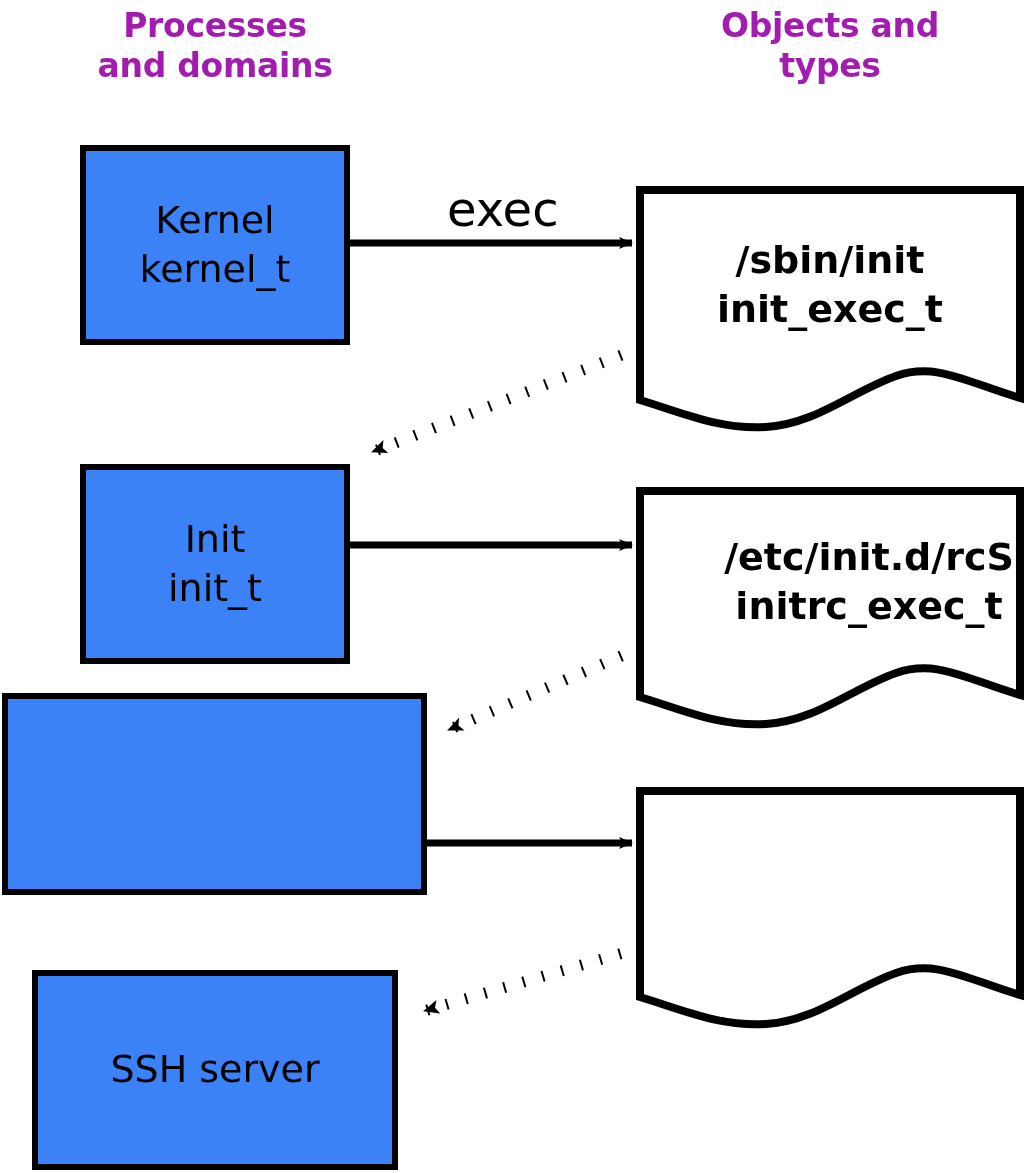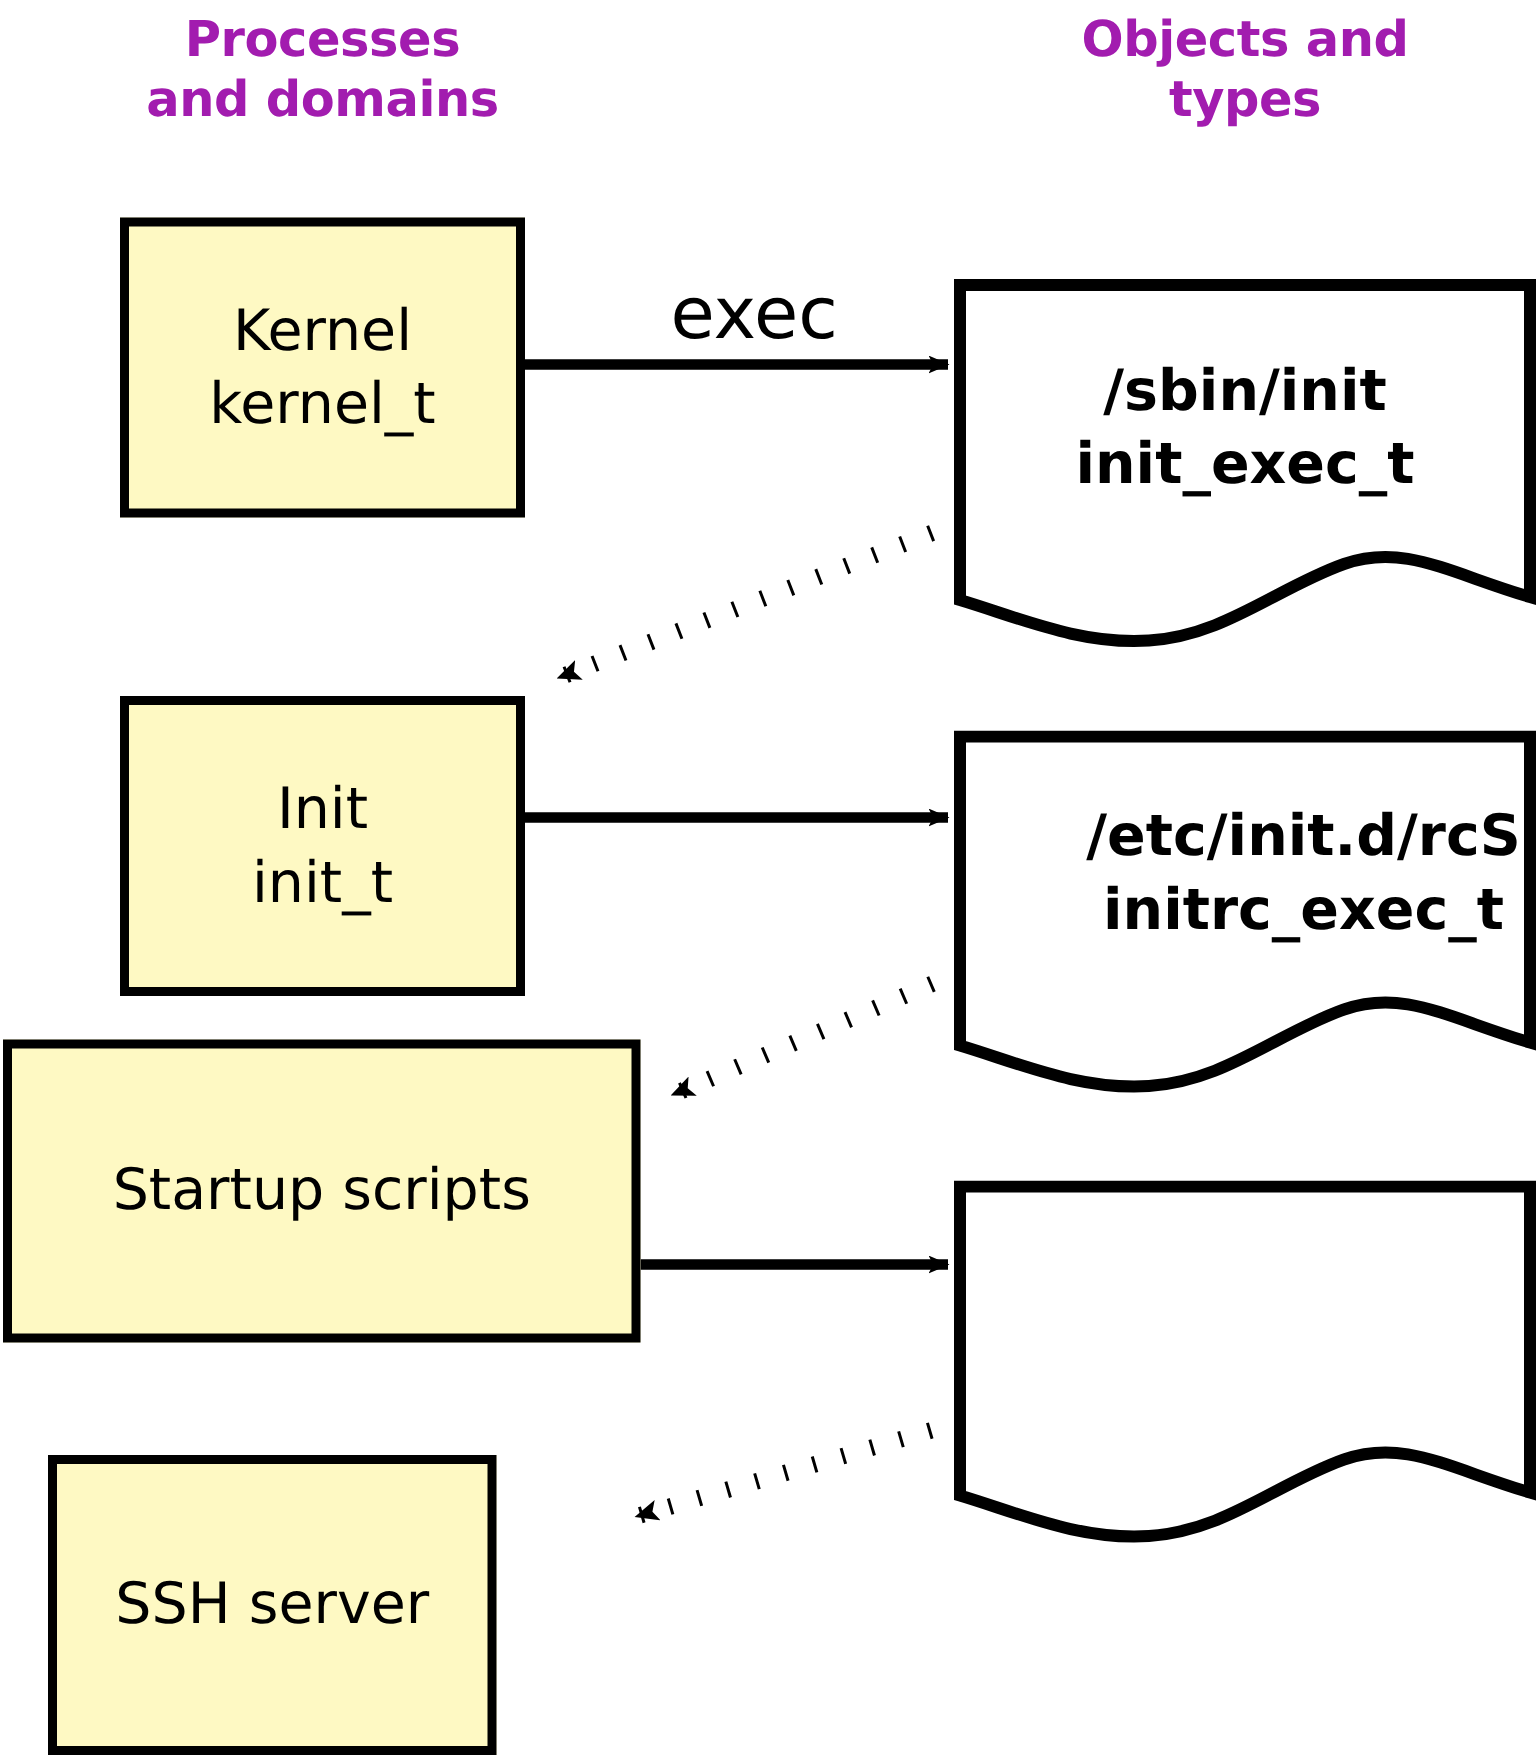--- a/index.html
+++ b/index.html
@@ -25,21 +25,21 @@
     white-space: pre-line;
     letter-spacing: -0.3px;
   }
   #header-left  { left: 40px;  top: 6px;  width: 350px; }
   #header-right { left: 650px; top: 6px;  width: 360px; }
 
   .proc-box {
     position: absolute;
     box-sizing: border-box;
     border: 6px solid #000000;
-    background: #fef9c3;
+    background: #3b82f6;
     display: flex;
     flex-direction: column;
     align-items: center;
     justify-content: center;
     color: #000000;
     font-size: 38px;
     line-height: 1.30;
     text-align: center;
   }
   .proc-box .ln { display: block; }
@@ -128,24 +128,23 @@
     <span class="ln">Kernel</span>
     <span class="ln">kernel_t</span>
   </div>
 
   <div class="proc-box" id="box-init" style="left:80px; top:420px; width:270px; height:200px;margin-top:44px;">
     <span class="ln">Init</span>
     <span class="ln">init_t</span>
   </div>
 
   <div class="proc-box" id="box-initrc" style="left:2px; top:693px; width:425px; height:202px;">
-    <span class="ln">Startup scripts</span>
   </div>
 
-  <div class="proc-box" id="box-sshd" style="left:32px; top:970px; width:299px; height:200px;">
+  <div class="proc-box" id="box-sshd" style="left:32px; top:970px; width:366px; height:200px;">
     <span class="ln">SSH server</span>
   </div>
 
   <div class="doc-shape" id="doc-init-exec" style="left:636px; top:186px; width:388px; height:250px;">
     <svg viewBox="0 0 388 250" width="388" height="250">
       <path d="M4,4 L384,4 L384,212 C330,196 300,176 260,190
                C215,206 180,238 130,241 C84,244 44,226 4,214 Z" fill="#ffffff" stroke="#000000" stroke-width="8" stroke-linejoin="miter" stroke-linecap="butt"></path>
     </svg>
     <div class="doc-label" style="top:50px;">
       <span class="ln">/sbin/init</span>

